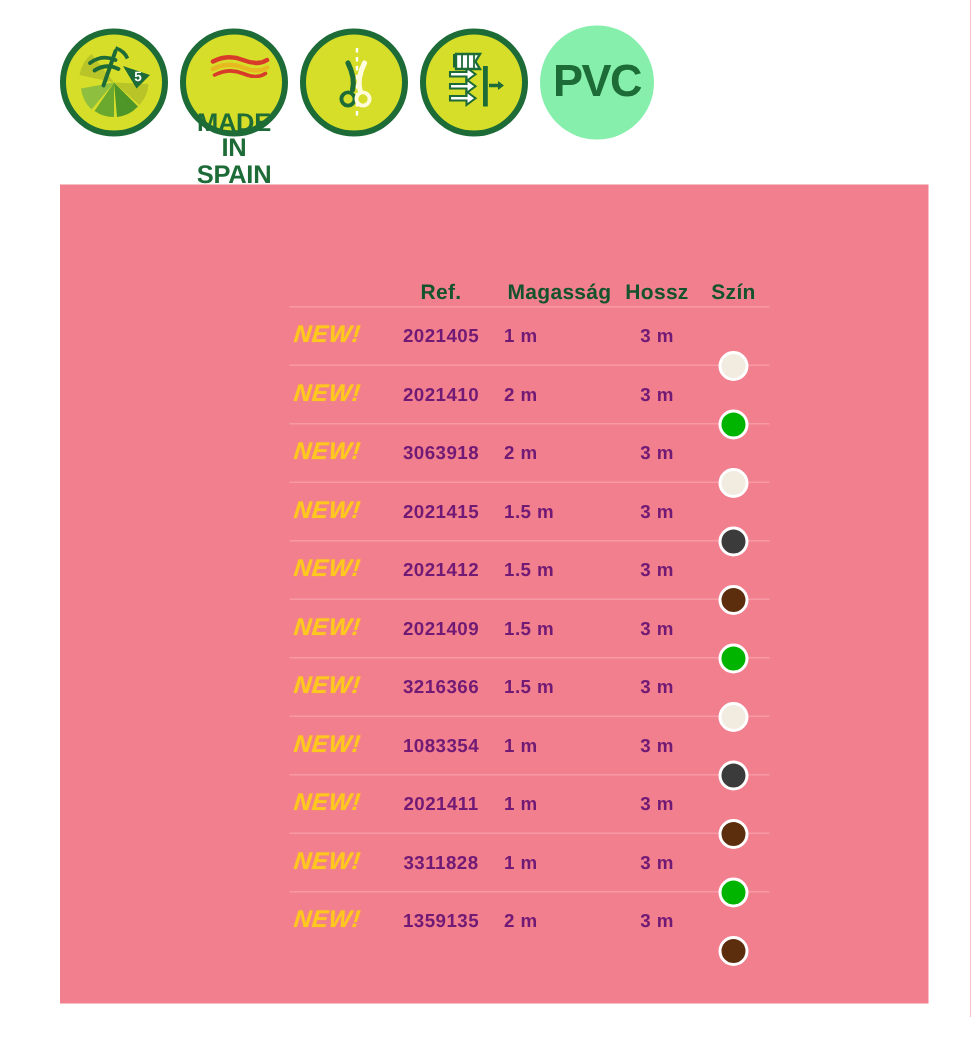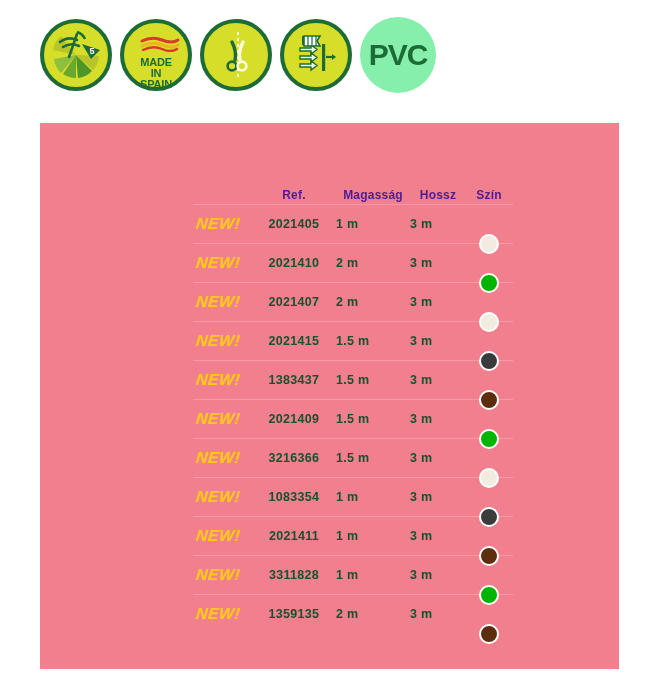--- a/index.html
+++ b/index.html
@@ -23,21 +23,21 @@
     flex:0 0 auto;
   }
   .badge.no-ring{border:none;width:76px;height:76px;}
   .badge svg{display:block;}
 
   .badge-txt{
     position:absolute;left:0;right:0;text-align:center;
     color:#1d6b36;font-weight:bold;line-height:1.02;
     letter-spacing:-0.2px;
   }
-  .mis-txt{top:34px;font-size:11px;}
+  .mis-txt{top:50px;font-size:17px;}
   .uv-txt{top:36px;font-size:10.5px;letter-spacing:0.3px;}
   .pvc-txt{
     position:relative;color:#1d6b36;font-weight:bold;
     font-size:30px;letter-spacing:-1px;
   }
 
   
   .panel{
     position:absolute;left:40px;top:123px;
     width:579px;height:546px;
@@ -47,40 +47,40 @@
   
   .table{
     position:absolute;left:153px;top:45px;
     width:320px;
   }
   .thead{
     display:flex;align-items:flex-end;
     height:34px;padding-bottom:2px;
   }
   .thead .th{
-    color:#4c1d95;font-size:12px;font-weight:bold;
+    color:#14532d;font-size:14px;font-weight:bold;
     text-align:center;letter-spacing:0.2px;
   }
   .row{
     display:flex;align-items:center;height:38px;
     border-top:1px solid #f79aa5;
   }
   .c-new{width:56px;text-align:left;padding-left:3px;}
   .c-ref{width:84px;text-align:center;}
   .c-h{width:74px;}
-  .c-l{width:56px;text-align:left;}
+  .c-l{width:56px;text-align:center;}
   .c-col{width:46px;display:flex;justify-content:center;align-items:center;margin-top:40px;}
 
   .new-tag{
     color:#ffc81e;font-size:16px;font-weight:bold;
     font-style:italic;letter-spacing:0.4px;
     transform:skewX(-6deg);display:inline-block;
     text-shadow:0 0 1px rgba(255,200,30,.6);
   }
-  .cell{color:#14532d;font-size:12.5px;font-weight:bold;letter-spacing:0.3px;}
+  .cell{color:#701a75;font-size:12.5px;font-weight:bold;letter-spacing:0.3px;}
   .swatch{
     width:20px;height:20px;border-radius:50%;
     border:2px solid #ffffff;box-sizing:border-box;
     display:block;
   }
 </style>
 </head>
 <body>
 
 <div class="badges">
@@ -180,39 +180,39 @@
           <div class="c-new"><span class="new-tag">NEW!</span></div>
           <div class="c-ref cell">2021410</div>
           <div class="c-h cell">2 m</div>
           <div class="c-l cell">3 m</div>
           <div class="c-col">
             <span class="swatch" style="background:#00b400" title="green"></span>
           </div>
         </div>
         <div class="row">
           <div class="c-new"><span class="new-tag">NEW!</span></div>
-          <div class="c-ref cell">2021407</div>
+          <div class="c-ref cell">3063918</div>
           <div class="c-h cell">2 m</div>
           <div class="c-l cell">3 m</div>
           <div class="c-col">
             <span class="swatch" style="background:#f2ece0" title="cream"></span>
           </div>
         </div>
         <div class="row">
           <div class="c-new"><span class="new-tag">NEW!</span></div>
           <div class="c-ref cell">2021415</div>
           <div class="c-h cell">1.5 m</div>
           <div class="c-l cell">3 m</div>
           <div class="c-col">
             <span class="swatch" style="background:#3b3b3b" title="charcoal"></span>
           </div>
         </div>
         <div class="row">
           <div class="c-new"><span class="new-tag">NEW!</span></div>
-          <div class="c-ref cell">1383437</div>
+          <div class="c-ref cell">2021412</div>
           <div class="c-h cell">1.5 m</div>
           <div class="c-l cell">3 m</div>
           <div class="c-col">
             <span class="swatch" style="background:#5c2e0e" title="brown"></span>
           </div>
         </div>
         <div class="row">
           <div class="c-new"><span class="new-tag">NEW!</span></div>
           <div class="c-ref cell">2021409</div>
           <div class="c-h cell">1.5 m</div>

